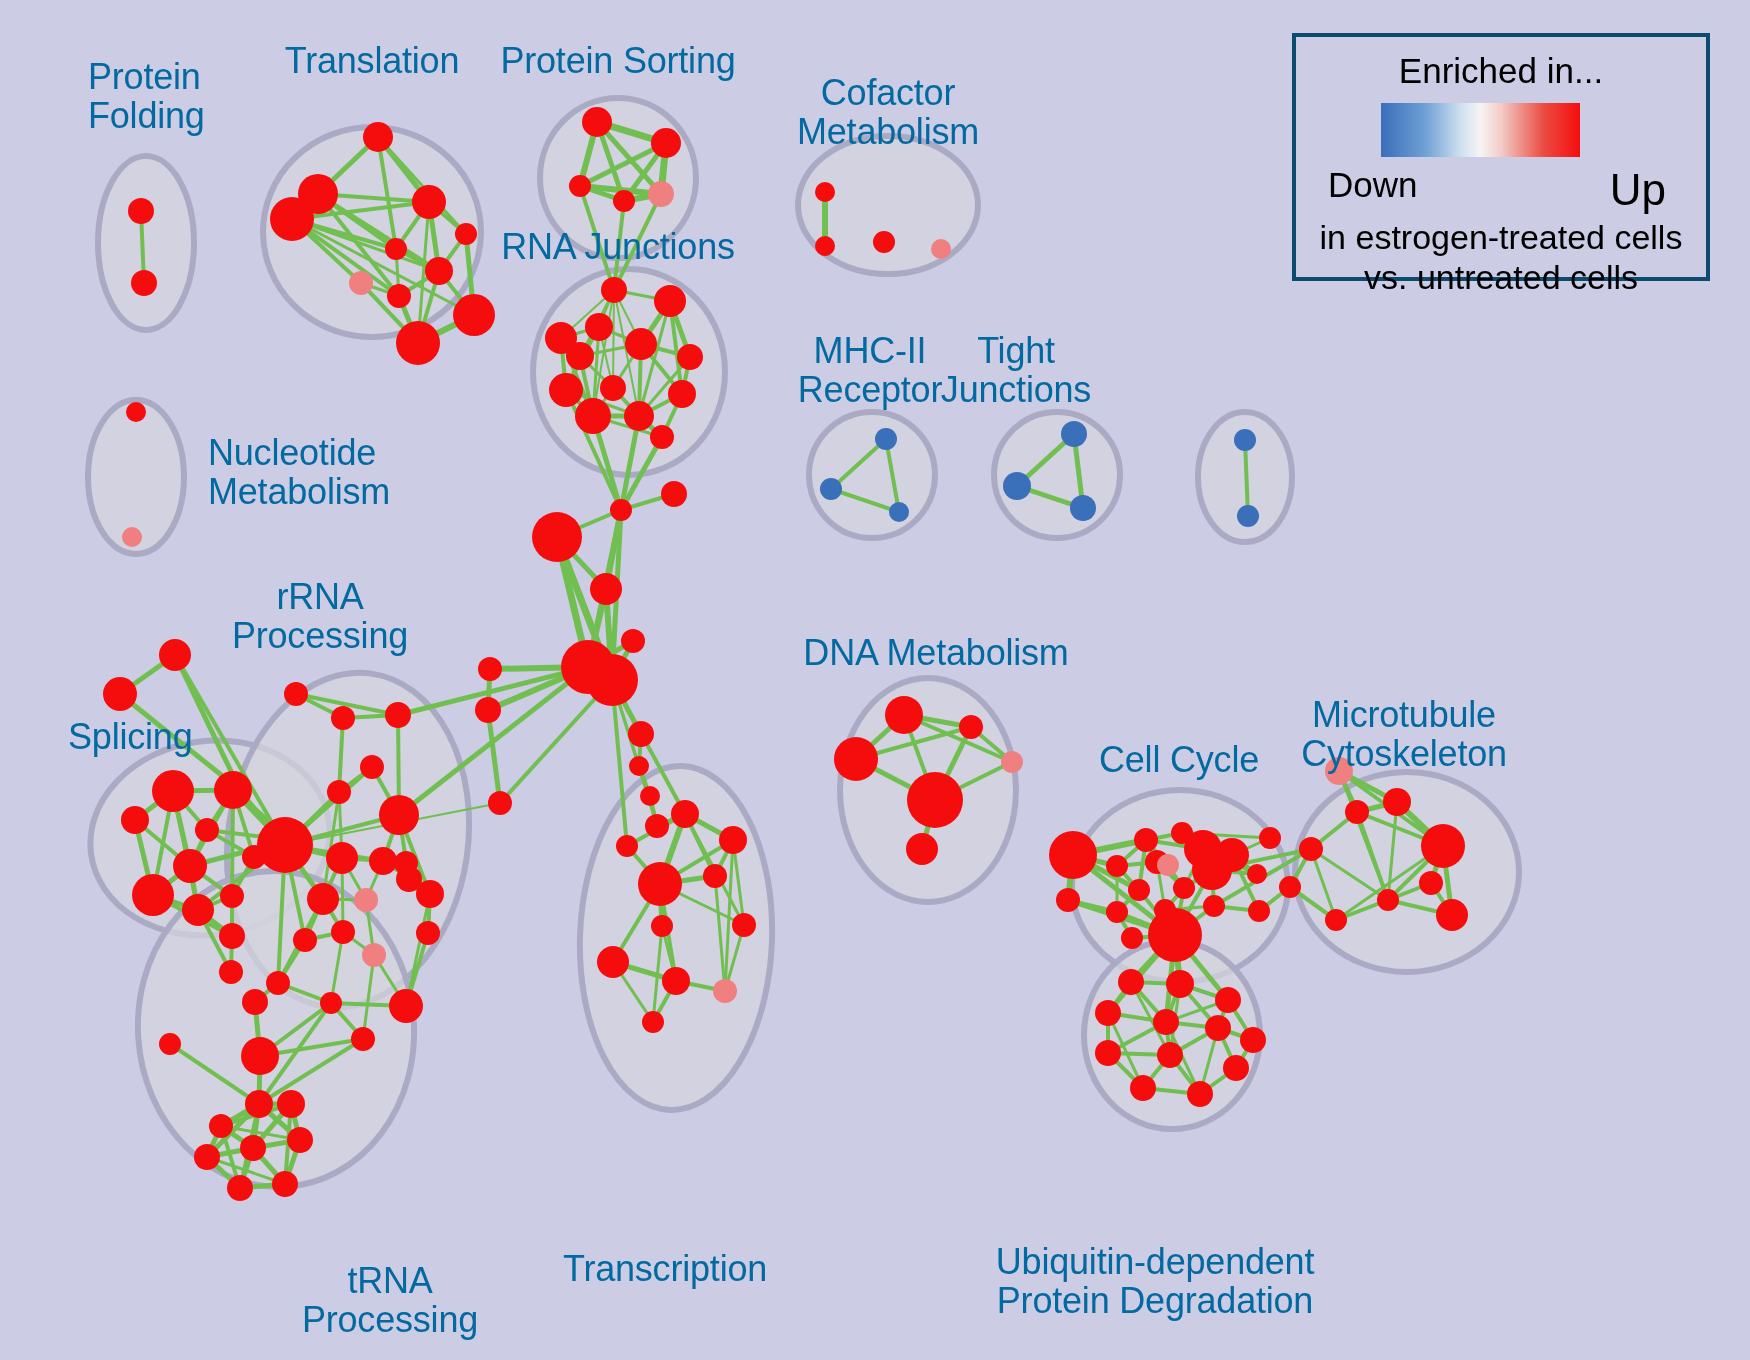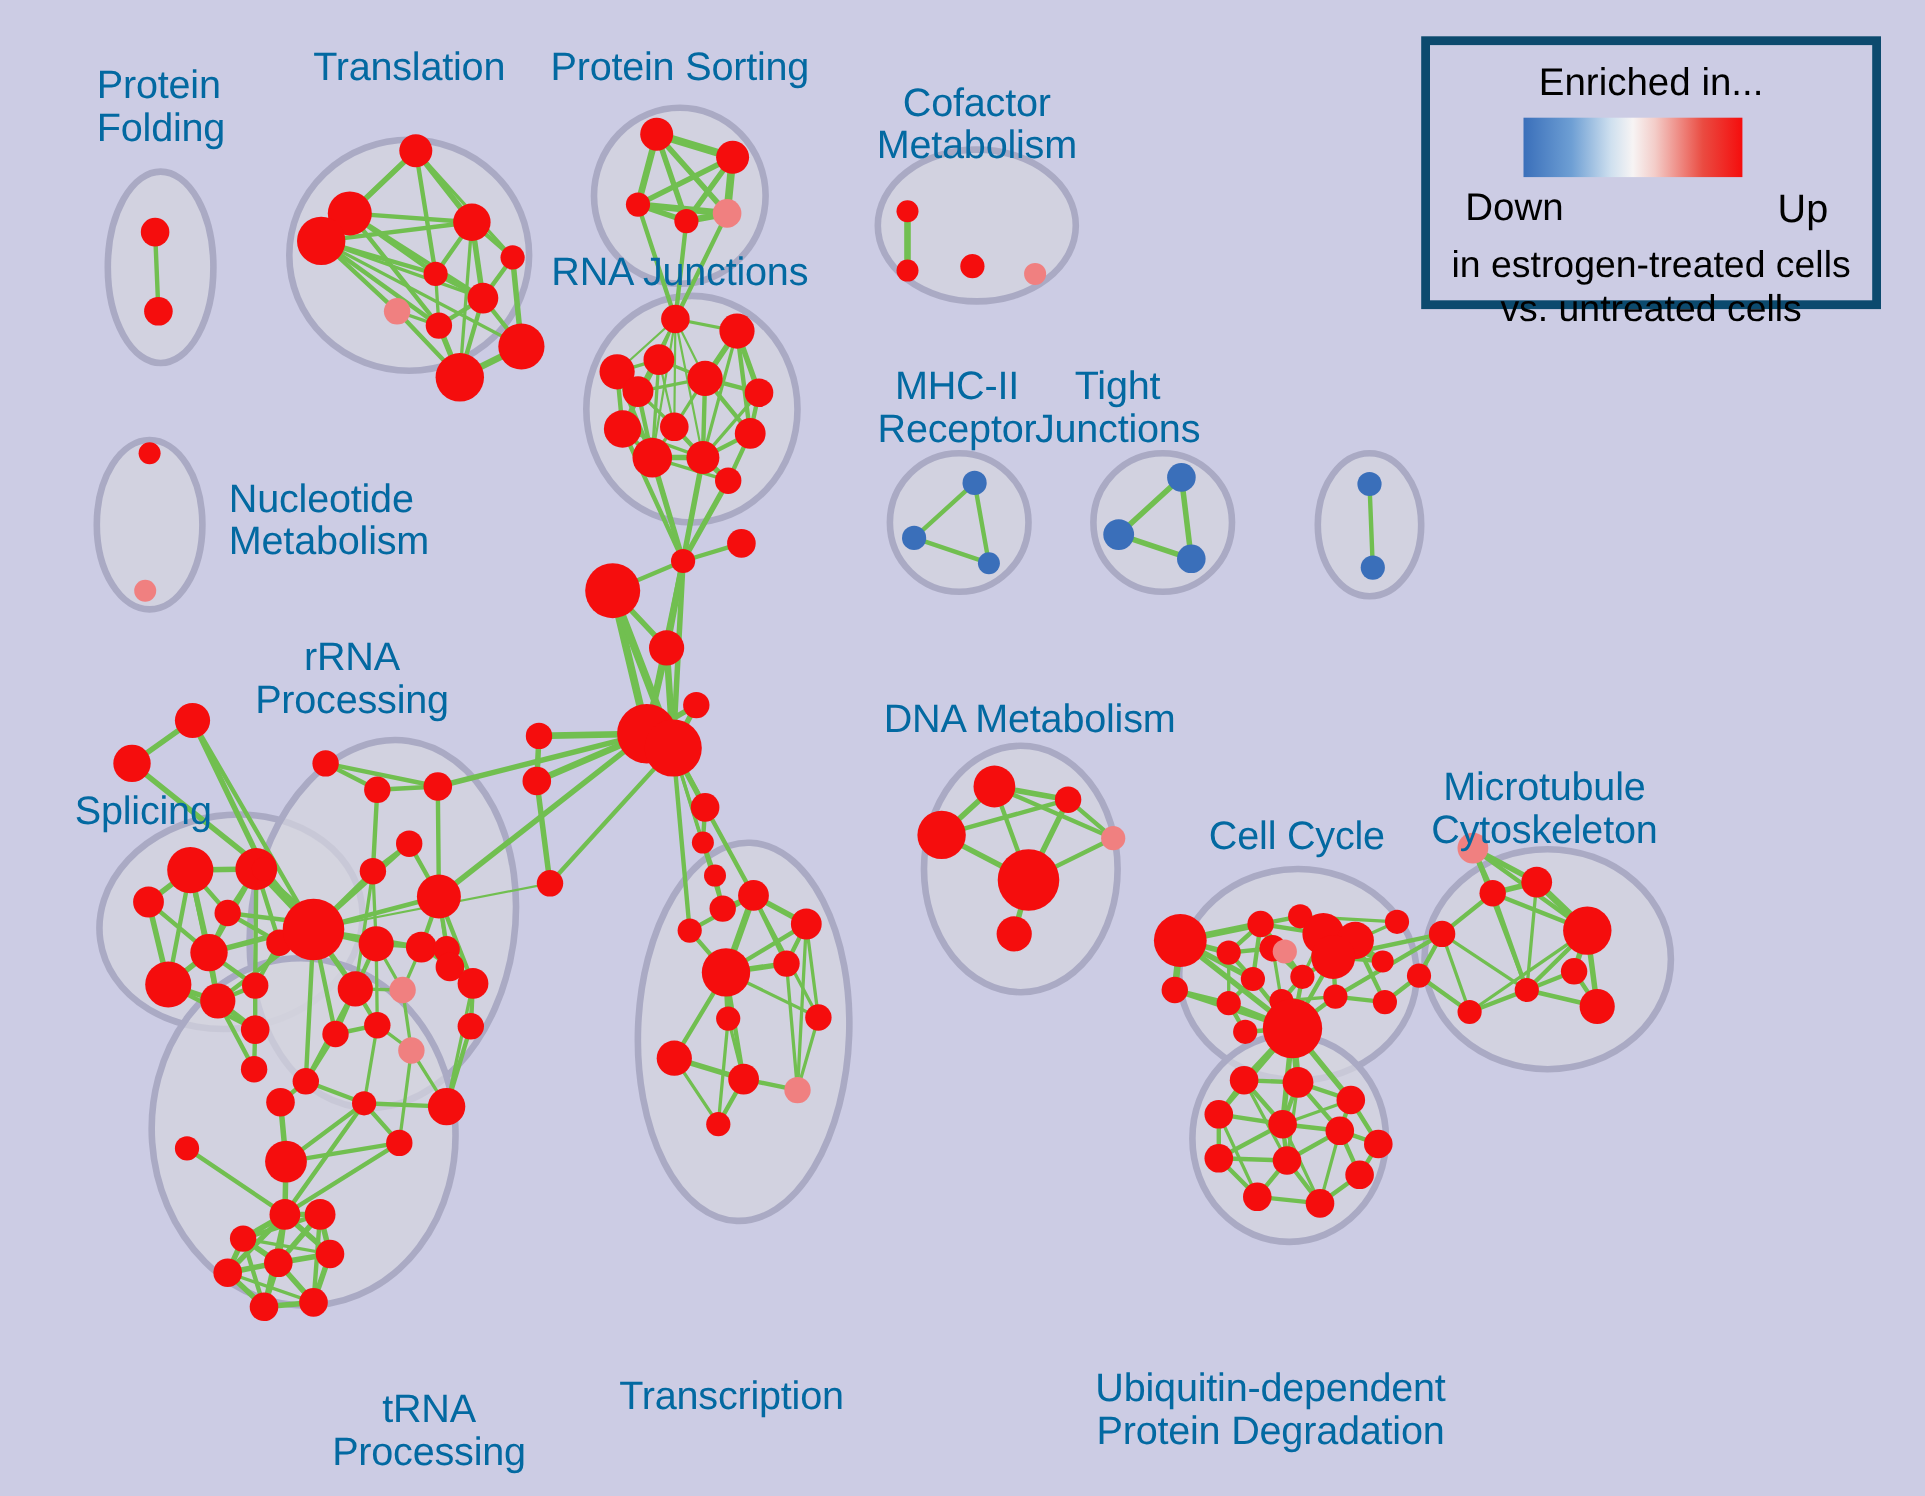--- a/index.html
+++ b/index.html
@@ -5,26 +5,26 @@
 <style>
   html,body{margin:0;padding:0;background:#ffffff;}
   body{font-family:"Liberation Sans","DejaVu Sans",sans-serif;}
   #stage{position:relative;width:1750px;height:1360px;background:#ccccE4;overflow:hidden;}
   #net{position:absolute;left:0;top:0;width:1750px;height:1360px;}
   .lbl{position:absolute;color:#0369a1;font-family:"Liberation Sans","DejaVu Sans",sans-serif;
        font-size:36px;line-height:1.08;white-space:pre;letter-spacing:-0.2px;}
   .lbl.c{text-align:center;transform:translateX(-50%);}
   .lbl.l{text-align:left;}
   #legend{position:absolute;left:1292px;top:33px;width:418px;height:248px;
-          background:#ccccE4;border:8px solid #0c4a6e;box-sizing:border-box;}
+          background:#ccccE4;border:4px solid #0c4a6e;box-sizing:border-box;}
   #legend .ttl{position:absolute;left:0;right:0;top:14px;text-align:center;font-size:35px;color:#000;}
   #legend .bar{position:absolute;left:85px;top:66px;width:199px;height:54px;
         background:linear-gradient(to right,#3a6fba 0%,#6e9fd4 22%,#cfe0ef 40%,#f7f4f4 50%,#f3cdc9 60%,#ea4b41 82%,#f50d0d 100%);}
   #legend .dn{position:absolute;left:32px;top:128px;font-size:35px;color:#000;}
-  #legend .up{position:absolute;right:40px;top:128px;font-size:36px;color:#000;}
+  #legend .up{position:absolute;right:40px;top:128px;font-size:44px;color:#000;}
   #legend .sub{position:absolute;left:0;right:0;top:180px;text-align:center;font-size:34px;color:#000;line-height:1.18;}
 </style>
 </head>
 <body>
 
 <div id="stage">
   <svg id="net" viewBox="0 0 1750 1360" xmlns="http://www.w3.org/2000/svg">
       <g>
         <ellipse cx="146" cy="243" rx="48" ry="87" fill="#d4d4de" fill-opacity="0.72" stroke="#aaaac4" stroke-width="6"></ellipse>
         <ellipse cx="372" cy="232" rx="109" ry="105" fill="#d4d4de" fill-opacity="0.72" stroke="#aaaac4" stroke-width="6"></ellipse>

